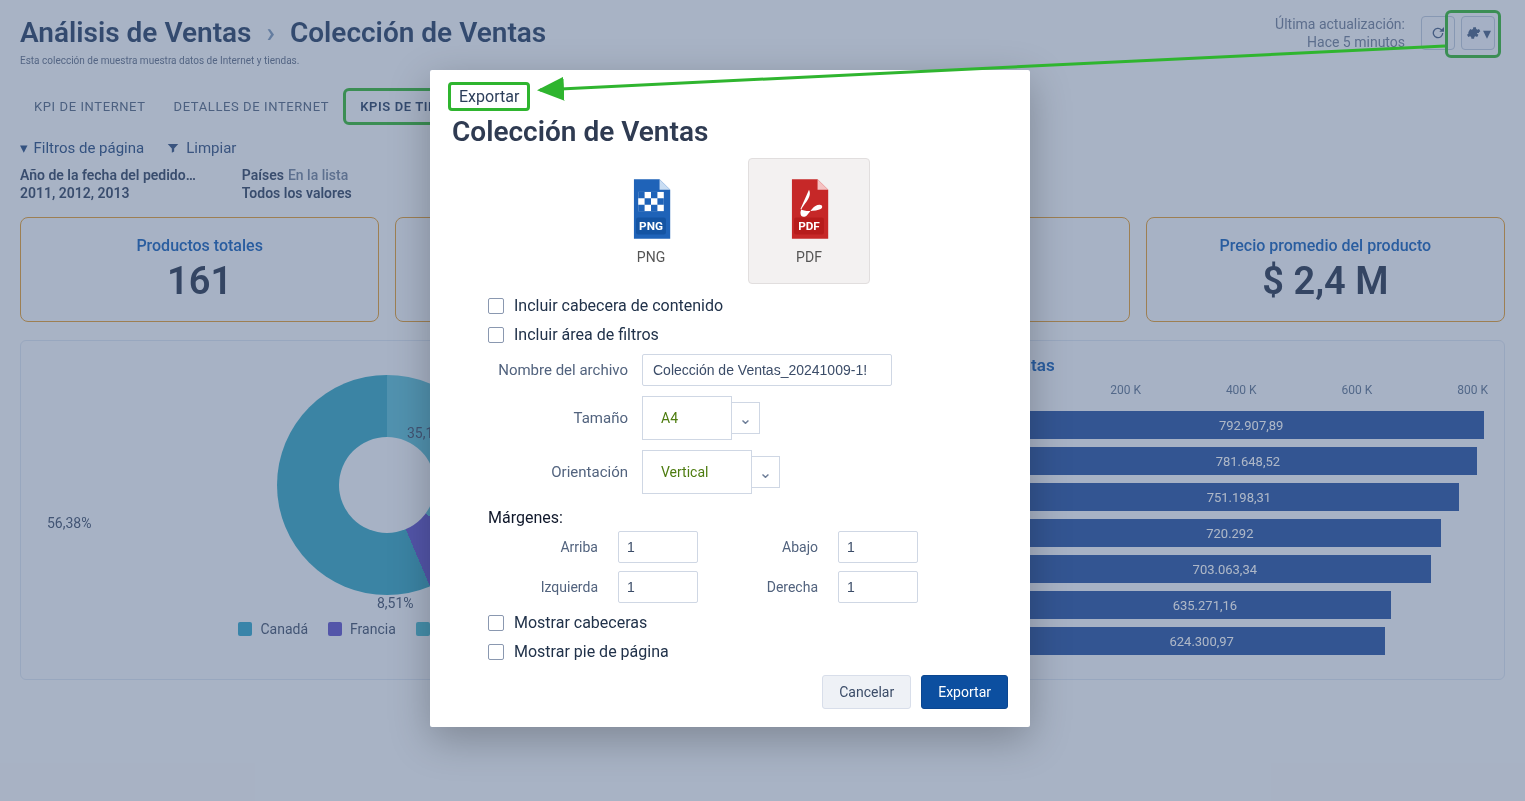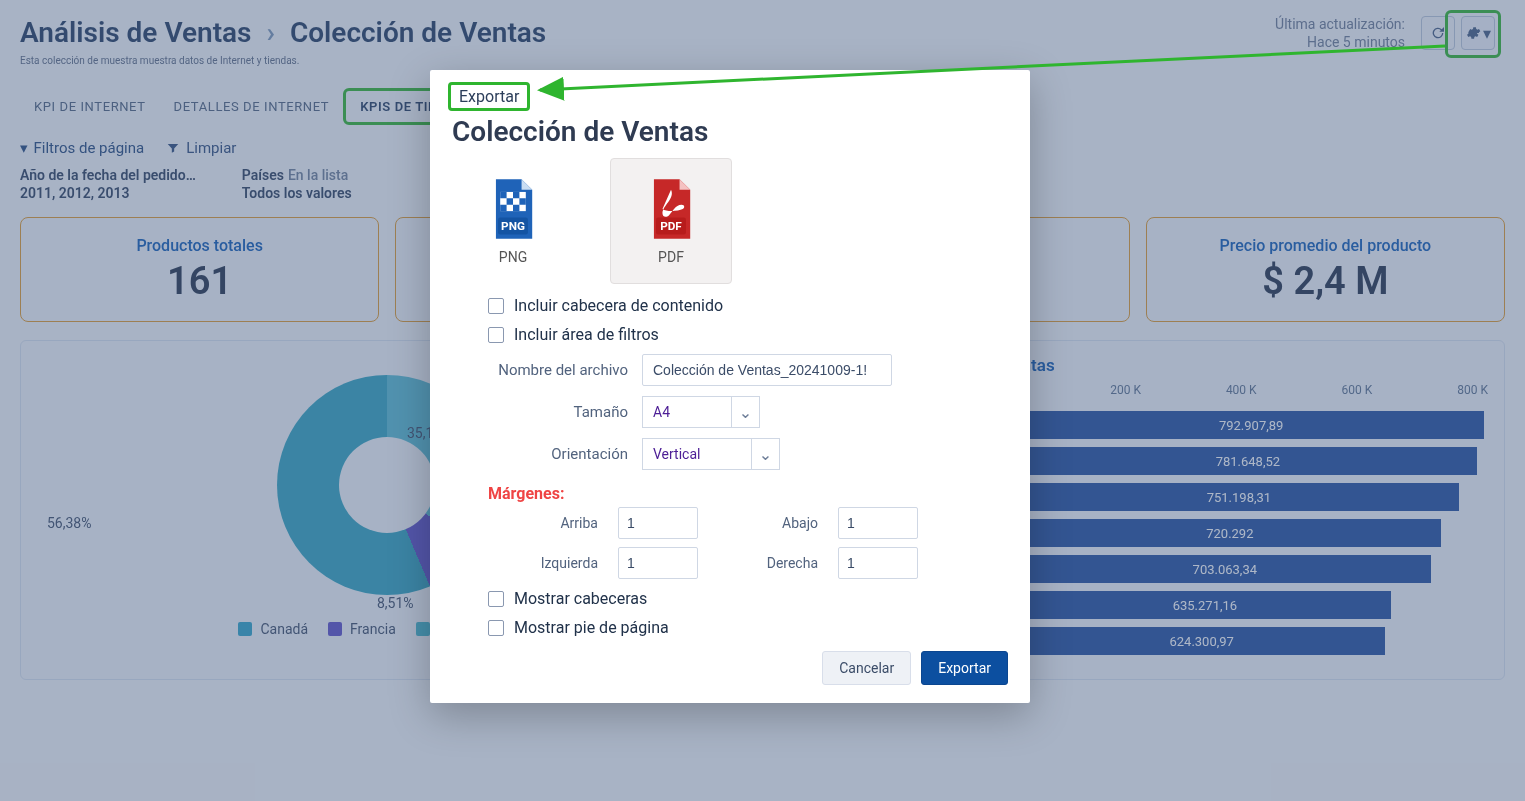--- a/index.html
+++ b/index.html
@@ -114,37 +114,37 @@
   .modal{
     position:absolute;left:430px;top:70px;width:600px;background:#fff;
     border-radius:2px;box-shadow:0 12px 40px rgba(0,0,0,.25);
     padding:8px 22px 18px 22px;
   }
   .exportbadge{
     display:inline-block;border:3px solid var(--green);border-radius:4px;
     padding:2px 8px;color:#2c3e5a;font-size:16px;margin-top:4px;margin-left:-4px;
   }
   .modal h2{margin:4px 0 10px 0;font-size:28px;color:#2f3b52;font-weight:600}
-  .fmtgrid{display:flex;gap:36px;margin:2px 0 12px}
+  .fmtgrid{display:flex;justify-content:center;gap:36px;margin:2px 0 12px}
   .fmt{
     width:122px;height:126px;border:1px solid transparent;border-radius:4px;
     display:flex;flex-direction:column;align-items:center;justify-content:center;cursor:pointer;
   }
   .fmt.selected{background:#f3f1f1;border-color:#e1dede}
   .fmt .ico{width:52px;height:64px}
   .fmt .cap{margin-top:8px;color:#555;font-size:14px}
   .formrow{display:flex;align-items:center;margin:10px 0}
   .formrow .lbl{width:190px;text-align:right;color:#52637e;font-size:15px;padding-right:14px}
   .formrow input[type=text]{width:250px;height:32px;border:1px solid #cfd7e4;border-radius:2px;padding:4px 10px;font-size:14px;color:#3b4c68}
   .combo{display:inline-flex;align-items:center}
-  .combo .cval{height:32px;border:1px solid #cfd7e4;border-left-width:1px;padding:4px 10px;min-width:90px;color:#4c1d95;font-size:14px;display:flex;align-items:center}
+  .combo .cval{height:44px;border:1px solid #cfd7e4;border-left-width:1px;padding:4px 18px;min-width:90px;color:#4d7c0f;font-size:14px;display:flex;align-items:center}
   .combo .caret{height:32px;width:28px;border:1px solid #cfd7e4;border-left:0;display:flex;align-items:center;justify-content:center;color:#6e7e98}
   .check{display:flex;align-items:center;margin:10px 0 6px 36px}
   .check .box{width:16px;height:16px;border:1.5px solid #8a98b0;border-radius:2px;margin-right:10px}
-  .marg-title{font-weight:700;color:#ef4444;margin:14px 0 4px 36px}
+  .marg-title{font-weight:400;color:#0f172a;margin:14px 0 4px 36px}
   .marggrid{display:grid;grid-template-columns:110px 80px 100px 80px;gap:8px 20px;align-items:center;margin-left:36px}
   .marggrid .mlbl{text-align:right;color:#52637e;font-size:14px}
   .marggrid input{width:80px;height:32px;border:1px solid #cfd7e4;border-radius:2px;padding:4px 8px;font-size:14px;color:#3b4c68}
   .modalfoot{display:flex;justify-content:flex-end;gap:10px;margin-top:14px}
   .btn{height:34px;padding:0 16px;border-radius:3px;font-size:14px;cursor:pointer;display:inline-flex;align-items:center}
   .btn.cancel{background:#eef1f6;border:1px solid #d8deea;color:#3b4c68}
   .btn.primary{background:#0c4fa0;border:1px solid #0b4690;color:#fff}
   
   .arrow-svg{position:absolute;left:0;top:0;pointer-events:none}
 </style>

